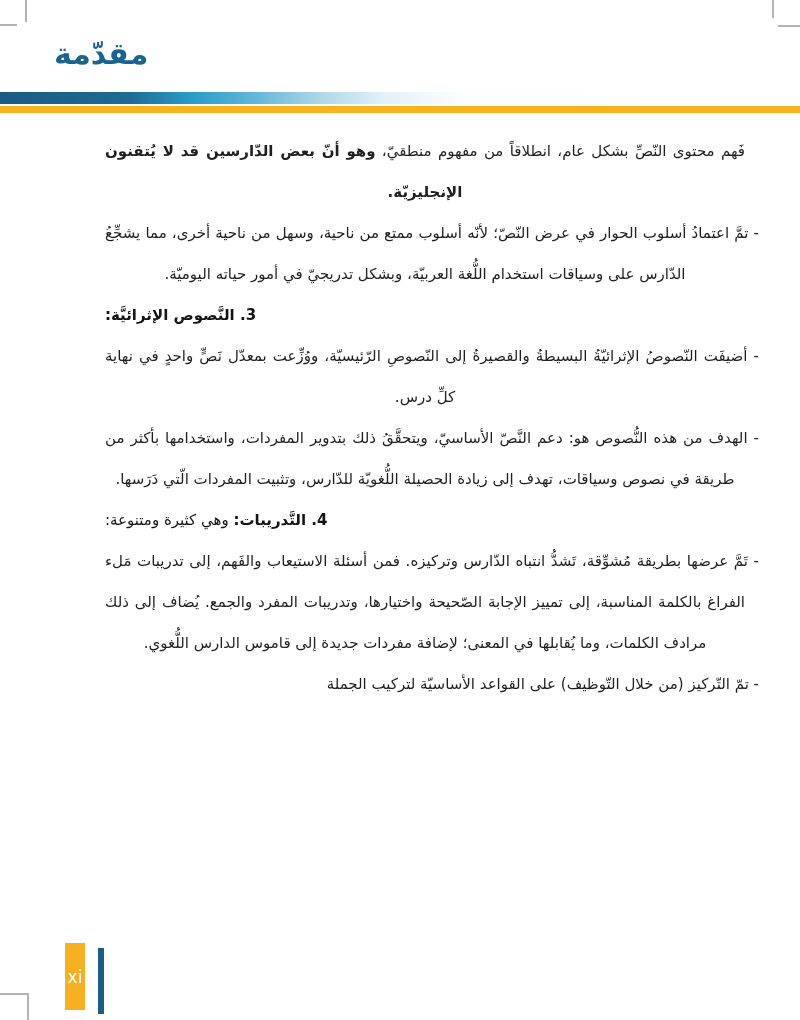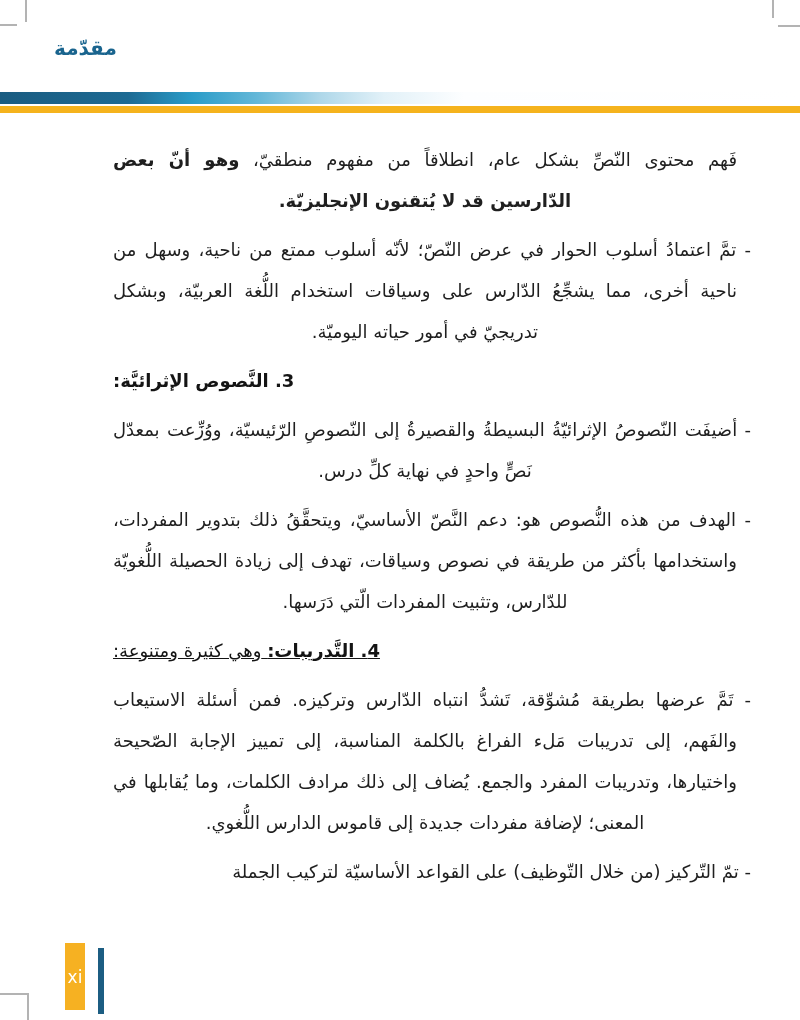--- a/index.html
+++ b/index.html
@@ -6,45 +6,45 @@
   body{
     width:800px;height:1020px;position:relative;overflow:hidden;
     background:#ffffff;
     font-family:"DejaVu Sans",sans-serif;
   }
   
   .mark{position:absolute;background:#b3b3b3;}
   
   .page-title{
     position:absolute;left:54px;top:36px;margin:0;
-    font-size:20px;font-weight:bold;color:#19648e;
+    font-size:30px;font-weight:bold;color:#19648e;
   }
   .bar-gradient{
     position:absolute;left:0;top:92px;width:800px;height:12px;
     background:linear-gradient(to right,
       #1a5c81 0%, #1d6a93 16%, #2a9cc8 24%, #63b7d8 32%,
       #aed7e9 40%, #e2f1f8 48%, #fdfeff 58%, #ffffff 100%);
   }
   .bar-yellow{
     position:absolute;left:0;top:106px;width:800px;height:7px;
     background:#f5b31d;
   }
   
   .content{
     position:absolute;left:105px;right:55px;top:131px;
     direction:rtl;
     font-size:22px;line-height:41px;color:#1f1f1f;
   }
-  .content p,.content h2{margin:8px;padding:0;font-size:18px;}
+  .content p,.content h2{margin:0;padding:0;font-size:15px;}
   .para{text-align:justify;text-align-last:center;}
   .hang{padding-right:14px;text-indent:-14px;}
   .start-last{text-align:right;text-align-last:right;}
   .sec4{margin-right:92px;}            
   .h3-heading{margin-right:105px;}     
-  .h4-heading{margin-right:95px;text-decoration:underline;}      
+  .h4-heading{margin-right:95px;}      
   h2{font-weight:normal;text-align:left;color:#141414;}
   h2 b,.para b{font-weight:bold;}
   
   .badge-yellow{
     position:absolute;left:65px;top:943px;width:20px;height:67px;
     background:#f6b122;display:flex;align-items:center;justify-content:center;
   }
   .badge-yellow span{color:#ffffff;font-size:17px;}
   .badge-blue{
     position:absolute;left:98px;top:948px;width:6px;height:66px;

